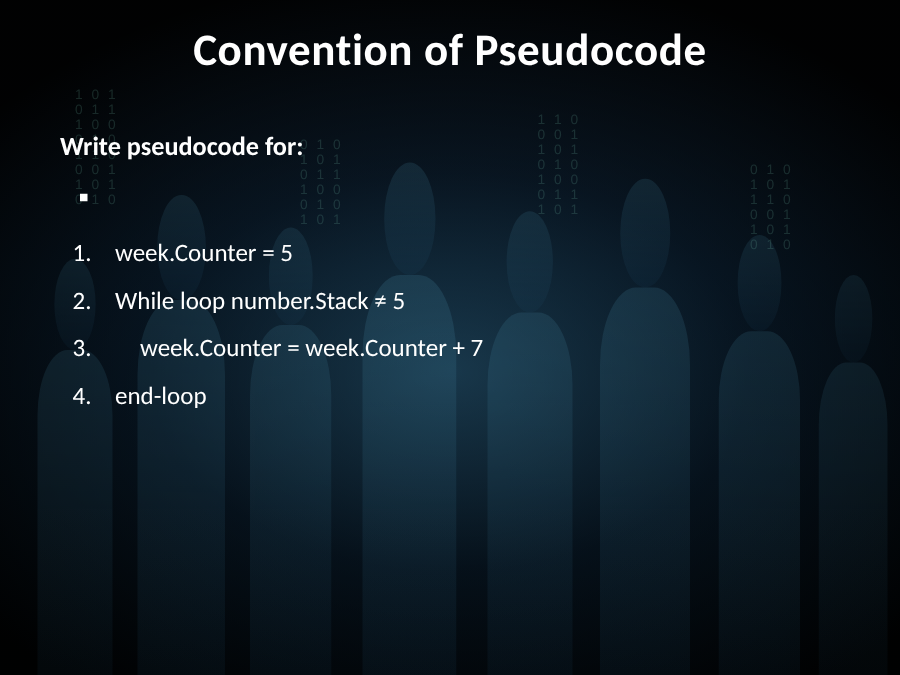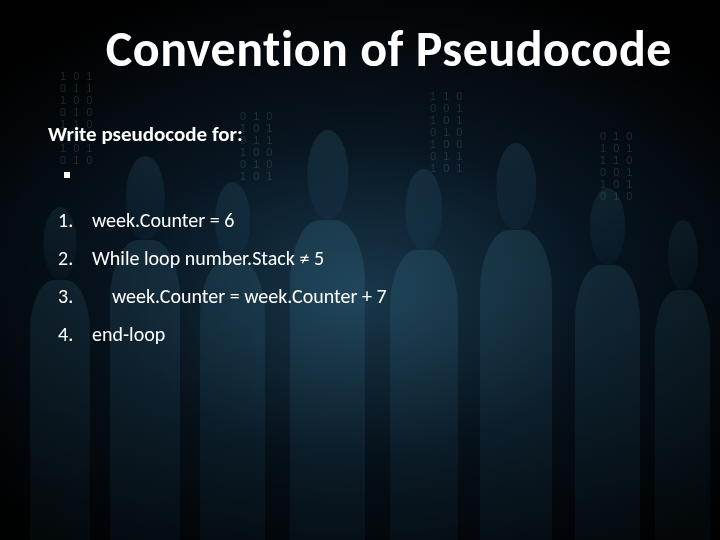--- a/index.html
+++ b/index.html
@@ -50,23 +50,23 @@
     pointer-events: none;
     letter-spacing: 2px;
   }
   .content {
     position: relative;
     z-index: 2;
     padding: 10px 48px 0 48px;
     color: #fff;
   }
   .title {
-    font-size: 50px;
+    font-size: 36px;
     font-weight: 700;
-    text-align: right;
+    text-align: center;
     margin: 8px 0 42px 0;
     color: #fff;
     letter-spacing: 0.5px;
   }
   .subhead {
     font-size: 21px;
     font-weight: 700;
     margin-bottom: 14px;
     color: #fff;
   }
@@ -150,18 +150,18 @@
 1 0 1
 0 1 0</div>
 
 <div class="content">
   <h1 class="title">Convention of Pseudocode</h1>
   <div class="subhead">Write pseudocode for:</div>
   <div class="bullet-row">
     <div class="bullet-dot"></div>
   </div>
   <ol class="numlist">
-    <li>week.Counter = 6</li>
+    <li>week.Counter = 5</li>
     <li>While loop number.Stack ≠ 5</li>
     <li class="indent">week.Counter = week.Counter + 7</li>
     <li>end-loop</li>
   </ol>
 </div>
 
 </body></html>

